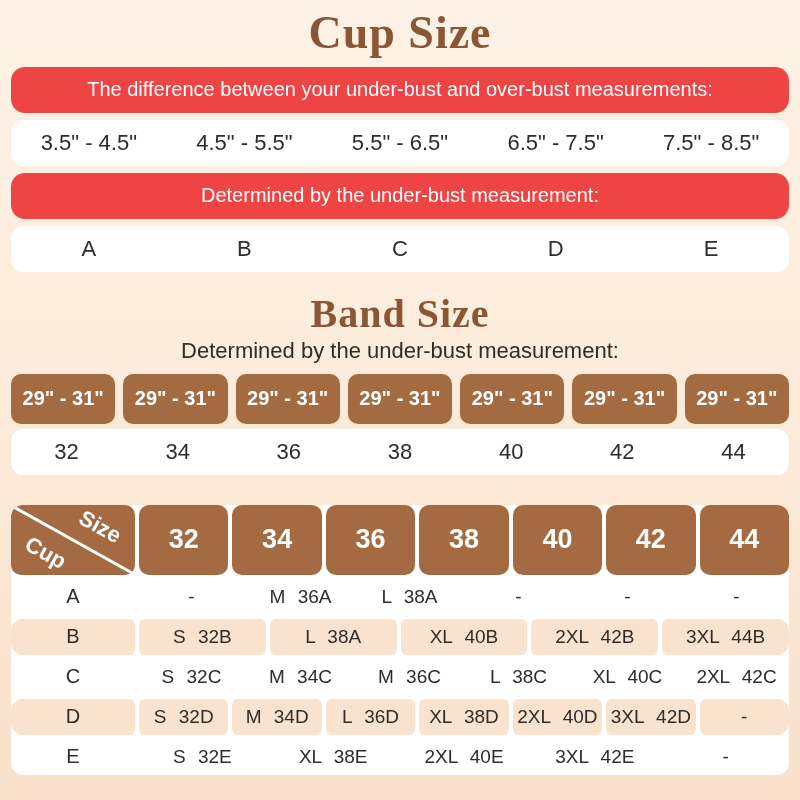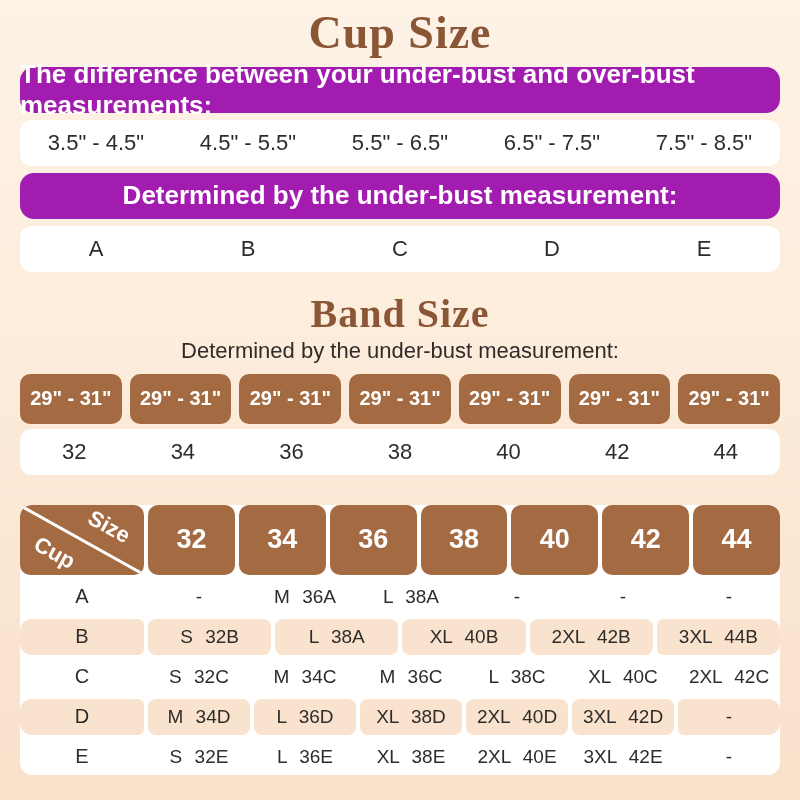--- a/index.html
+++ b/index.html
@@ -2,38 +2,38 @@
 <html><head>
 <meta charset="utf-8">
 <style>
   html,body{margin:0;padding:0;}
   body{
     width:800px;height:800px;overflow:hidden;
     background:linear-gradient(180deg,#fdf2e6 0%,#fdeede 35%,#fbe7d4 68%,#f9e1cb 100%);
     font-family:"Liberation Sans",sans-serif;
     color:#2f2c2a;
   }
-  .page{width:800px;height:800px;box-sizing:border-box;padding:8px 20px;}
+  .page{width:800px;height:800px;box-sizing:border-box;padding:8px 11px;}
 
   .title{
     font-family:"Liberation Serif",serif;
     font-weight:700;
     text-align:center;
     color:#8a5636;
     margin:0;
     letter-spacing:1px;
     line-height:1.1;
   }
   .title.h1{font-size:46px;}
   .title.h2{font-size:40px;margin-top:20px;}
 
   .banner{
-    background:#a21caf;border-radius:14px;height:46px;margin-top:8px;
+    background:#ef4444;border-radius:14px;height:46px;margin-top:8px;
     display:flex;align-items:center;justify-content:center;
-    color:#fff;font-size:26px;font-weight:700;
+    color:#fff;font-size:20px;font-weight:400;
   }
   .banner.second{margin-top:7px;}
 
   .white-row{
     background:#fff;border-radius:12px;height:46px;margin-top:7px;
     display:flex;align-items:center;font-size:22px;
   }
   .white-row span{flex:1;text-align:center;}
   .white-row.bands{margin-top:5px;}
 
@@ -50,21 +50,21 @@
     background:#fff;border-radius:12px;margin-top:30px;
     display:flex;flex-direction:column;gap:4px;overflow:hidden;
   }
   .mrow{display:flex;gap:4px;height:36px;}
   .mrow.mhead{height:70px;}
   .mlabel{flex:0 0 124px;display:flex;align-items:center;justify-content:center;font-size:20px;}
   .mcell{
     flex:1;display:flex;align-items:center;justify-content:center;
     border-radius:6px;font-size:19px;word-spacing:7px;
   }
-  .peach .mcell,.peach .mlabel{background:#fae3ce;border-radius:8px;}
+  .peach .mcell,.peach .mlabel{background:#fae3ce;}
   .peach .mlabel{border-radius:12px 6px 6px 12px;}
   .peach .mcell:last-child{border-radius:6px 12px 12px 6px;}
 
   .hcell{
     flex:1;background:#a46b42;border-radius:10px;color:#fff;
     display:flex;align-items:center;justify-content:center;
     font-weight:700;font-size:27px;
   }
   .corner{
     flex:0 0 124px;background:#a46b42;border-radius:10px;
@@ -169,32 +169,32 @@
       <div class="mcell">S 32C</div>
       <div class="mcell">M 34C</div>
       <div class="mcell">M 36C</div>
       <div class="mcell">L 38C</div>
       <div class="mcell">XL 40C</div>
       <div class="mcell">2XL 42C</div>
     </div>
 
     <div class="mrow peach">
       <div class="mlabel">D</div>
+      <div class="mcell">S 32D</div>
       <div class="mcell">M 34D</div>
       <div class="mcell">L 36D</div>
       <div class="mcell">XL 38D</div>
       <div class="mcell">2XL 40D</div>
       <div class="mcell">3XL 42D</div>
       <div class="mcell">-</div>
     </div>
 
     <div class="mrow">
       <div class="mlabel">E</div>
       <div class="mcell">S 32E</div>
-      <div class="mcell">L 36E</div>
       <div class="mcell">XL 38E</div>
       <div class="mcell">2XL 40E</div>
       <div class="mcell">3XL 42E</div>
       <div class="mcell">-</div>
     </div>
 
   </div>
 
 </div>
 

